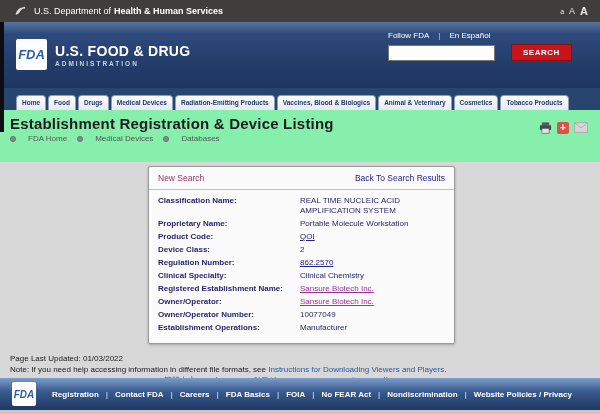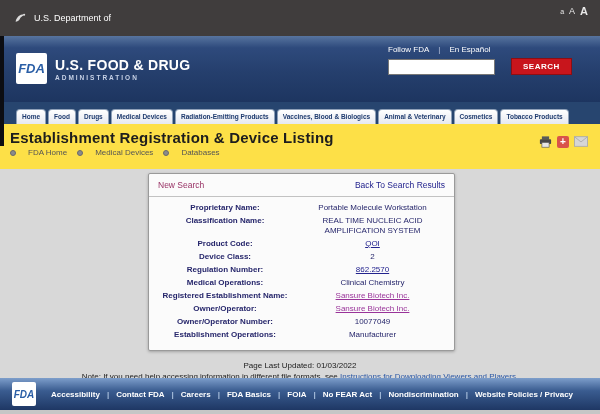--- a/index.html
+++ b/index.html
@@ -1,20 +1,20 @@
 <!DOCTYPE html>
 <html><head>
 <meta charset="utf-8">
 <style>
   * { margin:0; padding:0; box-sizing:border-box; }
   html,body { width:600px; height:414px; overflow:hidden; }
   body { font-family:"Liberation Sans", sans-serif; background:#d8d8d8; position:relative; }
 
   
-  .hhs { height:36px; background:#403d3d; color:#fff; display:flex; align-items:center;
+  .hhs { height:22px; background:#403d3d; color:#fff; display:flex; align-items:center;
          padding:0 10px 0 14px; font-size:9px; position:relative; }
   .hhs .eagle { margin-right:7px; display:flex; }
   .hhs .dept-bold { font-weight:bold; margin-left:3px; }
   .fontsize { position:absolute; right:12px; top:0; height:22px; display:flex; align-items:center; gap:5px; color:#e8e8e8; }
   .fs-s { font-size:7px; } .fs-m { font-size:9px; } .fs-l { font-size:11px; font-weight:bold; }
 
   
   .header { height:66px; background:linear-gradient(180deg,#57749f 0%,#2e4a7c 18%,#253f6d 55%,#1d3560 100%);
             position:relative; }
   .top-edge { position:absolute; left:0; top:0; width:4px; height:110px; background:#0c0d12; z-index:5; }
@@ -32,33 +32,33 @@
   .search-btn { background:#c8151c; color:#fff; border:1px solid #8d0e13; font-size:8px; font-weight:bold;
                 padding:3px 11px; letter-spacing:0.5px; cursor:pointer; }
 
   
   .nav { height:22px; background:#27456f; display:flex; align-items:flex-end; padding-left:16px; gap:2px; overflow:hidden; }
   .tab { background:linear-gradient(#ffffff,#e6e9f0); border:1px solid #8ea0b8; border-bottom:none;
          border-radius:4px 4px 0 0; padding:3px 5px 4px; font-size:6.5px; font-weight:bold; color:#1d3a6e;
          white-space:nowrap; cursor:pointer; }
 
   
-  .titlebar { height:45px; background:#fde047; padding:5px 12px 0 10px; display:flex; justify-content:space-between; }
+  .titlebar { height:52px; background:#86efac; padding:5px 12px 0 10px; display:flex; justify-content:space-between; }
   .page-title { font-size:15px; font-weight:bold; color:#1d1d1d; letter-spacing:0.2px; }
   .breadcrumb { margin-top:2px; font-size:8px; color:#555; display:flex; align-items:center; gap:10px; }
   .crumb { display:flex; align-items:center; gap:12px; cursor:pointer; }
   .crumb-icon { width:6px; height:6px; border-radius:50%; background:#8b8b8b; border:1px solid #6a6a6a; display:inline-block; }
   .title-icons { display:flex; gap:5px; margin-top:7px; }
   .icon-print { width:13px; height:12px; display:flex; }
   .icon-share { width:12px; height:12px; background:#d9534a; border-radius:2px; color:#fff; font-size:10px;
                 font-weight:bold; display:flex; align-items:center; justify-content:center; line-height:1; }
   .icon-mail { width:14px; height:11px; display:flex; }
 
   
-  .content { height:249px; background:#d8d8d8; padding-top:4px;text-align:center; }
+  .content { height:249px; background:#d8d8d8; padding-top:4px; }
   .panel { width:307px; margin-left:148px; background:#fbfbfb; border:1px solid #9a9a9a; border-radius:2px;
            box-shadow:0 1px 3px rgba(0,0,0,0.25); }
   .panel-head { display:flex; justify-content:space-between; padding:6px 9px; border-bottom:1px solid #c2c2c2;
                 font-size:8.5px; }
   .new-search { color:#993366; text-decoration:none; }
   .back-link  { color:#23238e; text-decoration:none; }
   .rows { padding:6px 9px 7px; }
   .row { display:flex; margin-bottom:3px; font-size:8px; line-height:1.25; }
   .row-label { width:142px; font-weight:bold; color:#26266b; padding-right:8px; }
   .row-value { flex:1; color:#26266b; }
@@ -84,20 +84,21 @@
 <body>
 
 <div class="hhs">
   <span class="eagle">
     <svg width="13" height="13" viewBox="0 0 16 16">
         <path d="M2 12 C3 6, 8 2, 14 3 C10 5, 8 6, 7 9 C6 11, 4 12, 2 12 Z" fill="#dcdcdc"></path>
         <circle cx="12.5" cy="3.5" r="1.2" fill="#dcdcdc"></circle>
       </svg>
   </span>
   <span>U.S. Department of</span>
+  <span class="dept-bold">Health &amp; Human Services</span>
   <span class="fontsize">
       <span class="fs-s">a</span>
       <span class="fs-m">A</span>
       <span class="fs-l">A</span>
     </span>
 </div>
 
 <div class="header">
   <div class="top-edge"></div>
   <div class="brand">
@@ -169,41 +170,41 @@
 </div>
 
 <div class="content">
   <div class="panel">
     <div class="panel-head">
       <a href="#" class="new-search">New Search</a>
       <a href="#" class="back-link">Back To Search Results</a>
     </div>
     <div class="rows">
         <div class="row">
+          <div class="row-label">Classification Name:</div>
+          <div class="row-value"><span>REAL TIME NUCLEIC ACID AMPLIFICATION SYSTEM</span></div>
+        </div>
+        <div class="row">
           <div class="row-label">Proprietary Name:</div>
           <div class="row-value"><span>Portable Molecule Workstation</span></div>
         </div>
         <div class="row">
-          <div class="row-label">Classification Name:</div>
-          <div class="row-value"><span>REAL TIME NUCLEIC ACID AMPLIFICATION SYSTEM</span></div>
-        </div>
-        <div class="row">
           <div class="row-label">Product Code:</div>
           <div class="row-value"><a class="link-nav" href="#">QOI</a></div>
         </div>
         <div class="row">
           <div class="row-label">Device Class:</div>
           <div class="row-value"><span>2</span></div>
         </div>
         <div class="row">
           <div class="row-label">Regulation Number:</div>
           <div class="row-value"><a class="link-nav" href="#">862.2570</a></div>
         </div>
         <div class="row">
-          <div class="row-label">Medical Operations:</div>
+          <div class="row-label">Clinical Specialty:</div>
           <div class="row-value"><span>Clinical Chemistry</span></div>
         </div>
         <div class="row">
           <div class="row-label">Registered Establishment Name:</div>
           <div class="row-value"><a class="link-visited" href="#">Sansure Biotech Inc.</a></div>
         </div>
         <div class="row">
           <div class="row-label">Owner/Operator:</div>
           <div class="row-value"><a class="link-visited" href="#">Sansure Biotech Inc.</a></div>
         </div>
@@ -225,21 +226,21 @@
     </div>
     <div>
       <span>Language Assistance Available: </span><span><a href="#">Español</a><span class="lang-sep"> | </span><a href="#">繁體中文</a><span class="lang-sep"> | </span><a href="#">Tiếng Việt</a><span class="lang-sep"> | </span><a href="#">한국어</a><span class="lang-sep"> | </span><a href="#">Tagalog</a><span class="lang-sep"> | </span><a href="#">Русский</a><span class="lang-sep"> | </span><a href="#">العربية</a><span class="lang-sep"> | </span><a href="#">Kreyòl Ayisyen</a><span class="lang-sep"> | </span><a href="#">Français</a><span class="lang-sep"> | </span><a href="#">Polski</a><span class="lang-sep"> | </span><a href="#">Português</a><span class="lang-sep"> | </span><a href="#">Italiano</a><span class="lang-sep"> | </span><a href="#">Deutsch</a><span class="lang-sep"> | </span><a href="#">日本語</a><span class="lang-sep"> | </span><a href="#">فارسی</a><span class="lang-sep"> | </span><a href="#">English</a></span>
     </div>
   </div>
 </div>
 
 <div class="footbar">
   <div class="fda-box-sm">FDA</div>
   <div class="foot-links">
-      <a href="#">Accessibility</a>
+      <a href="#">Registration</a>
       <span class="foot-pipe">|</span>
       <a href="#">Contact FDA</a>
       <span class="foot-pipe">|</span>
       <a href="#">Careers</a>
       <span class="foot-pipe">|</span>
       <a href="#">FDA Basics</a>
       <span class="foot-pipe">|</span>
       <a href="#">FOIA</a>
       <span class="foot-pipe">|</span>
       <a href="#">No FEAR Act</a>

